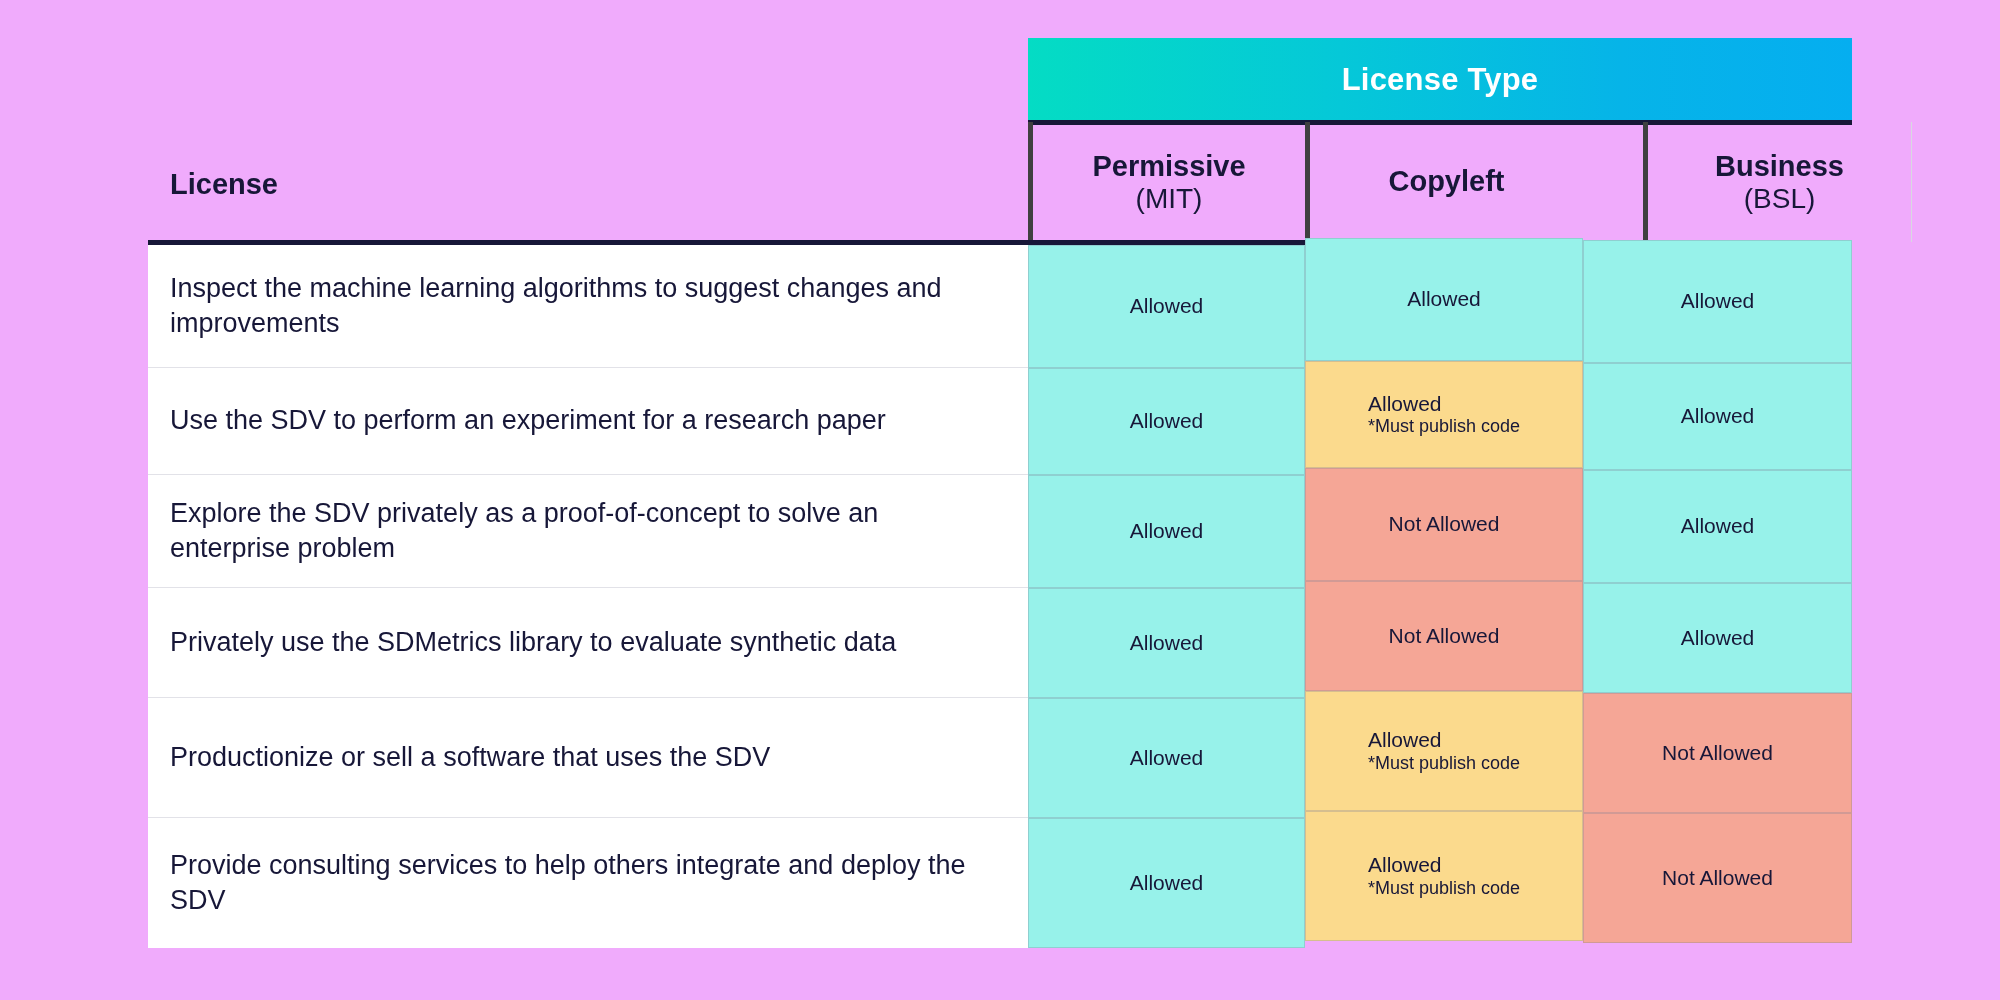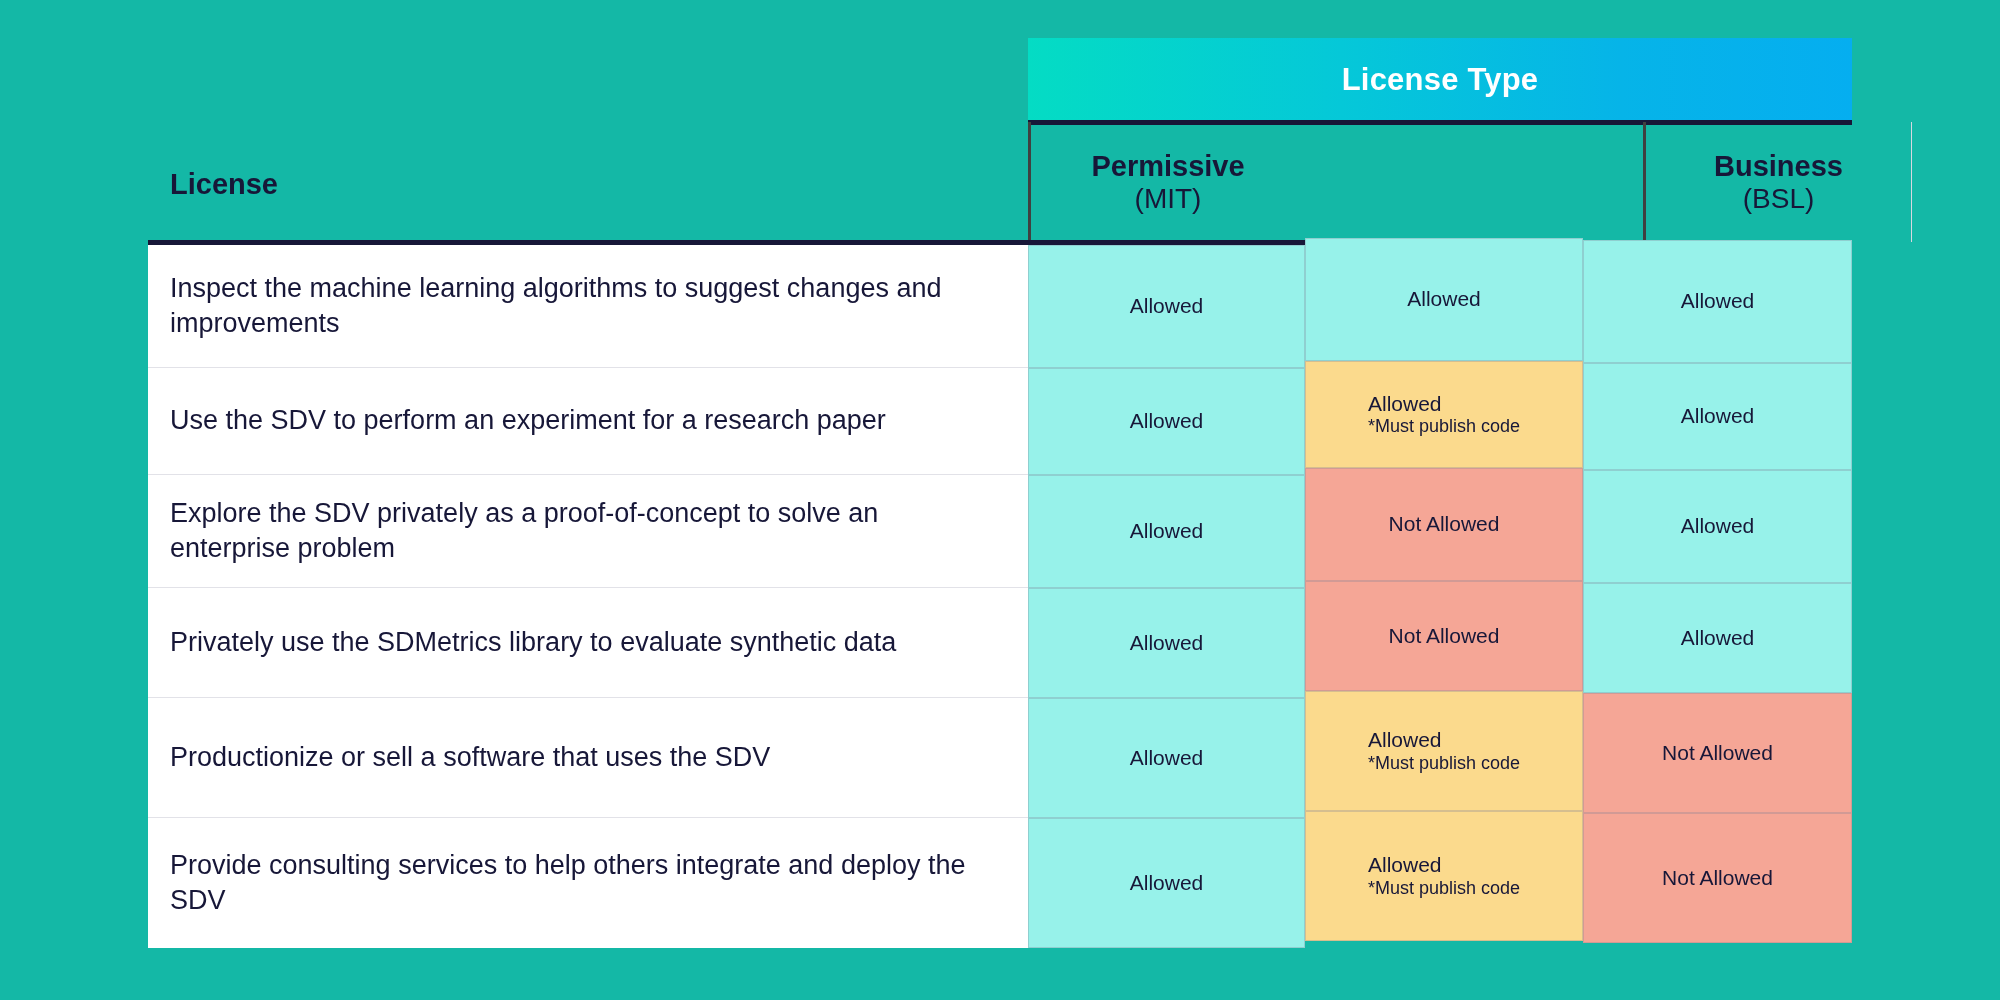--- a/index.html
+++ b/index.html
@@ -12,21 +12,21 @@
     height: 1000px;
     font-family: "Liberation Sans", sans-serif;
     color: #171738;
     overflow: hidden;
   }
 
   #stage {
     position: relative;
     width: 2000px;
     height: 1000px;
-    background: #14b8a6;
+    background: #f0abfc;
   }
 
   
   .license-banner {
     position: absolute;
     left: 1028px;
     top: 38px;
     width: 824px;
     height: 82px;
     background: linear-gradient(90deg, #04dcc4 0%, #05c8d8 38%, #06b4e8 72%, #05aef0 100%);
@@ -55,21 +55,21 @@
 
   
   .col-head {
     position: absolute;
     top: 122px;
     height: 120px;
     display: flex;
     flex-direction: column;
     align-items: center;
     justify-content: center;
-    border-left: 3px solid #404040;
+    border-left: 5px solid #404040;
     box-sizing: border-box;
     text-align: center;
     line-height: 1.14;
   }
   .col-head.last { border-right: 1px solid #d8d8e0; }
   .col-head .ch-main {
     font-size: 29px;
     font-weight: bold;
     color: #171738;
     display: block;
@@ -169,20 +169,24 @@
     <span class="license-banner-label">License Type</span>
   </div>
   <div class="rule-top-banner"></div>
 
   <div class="scenario-header">License</div>
 
   <div class="col-head ch-1">
     <span class="ch-main">Permissive</span>
     <span class="ch-sub">(MIT)</span>
   </div>
+  <div class="col-head ch-2">
+    <span class="ch-main">Copyleft</span>
+    <span class="ch-sub"></span>
+  </div>
   <div class="col-head ch-3 last">
     <span class="ch-main">Business</span>
     <span class="ch-sub">(BSL)</span>
   </div>
 
   <div class="rule-header-bottom"></div>
 
   <div id="body-layer">
       <div class="scn-cell" style="top: 245px; height: 123px;">
         <span>Inspect the machine learning algorithms to suggest changes and improvements</span>

